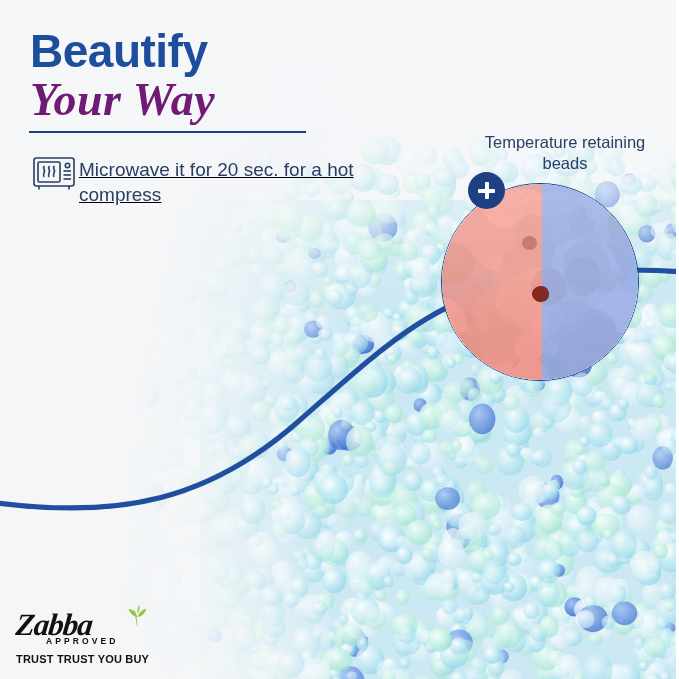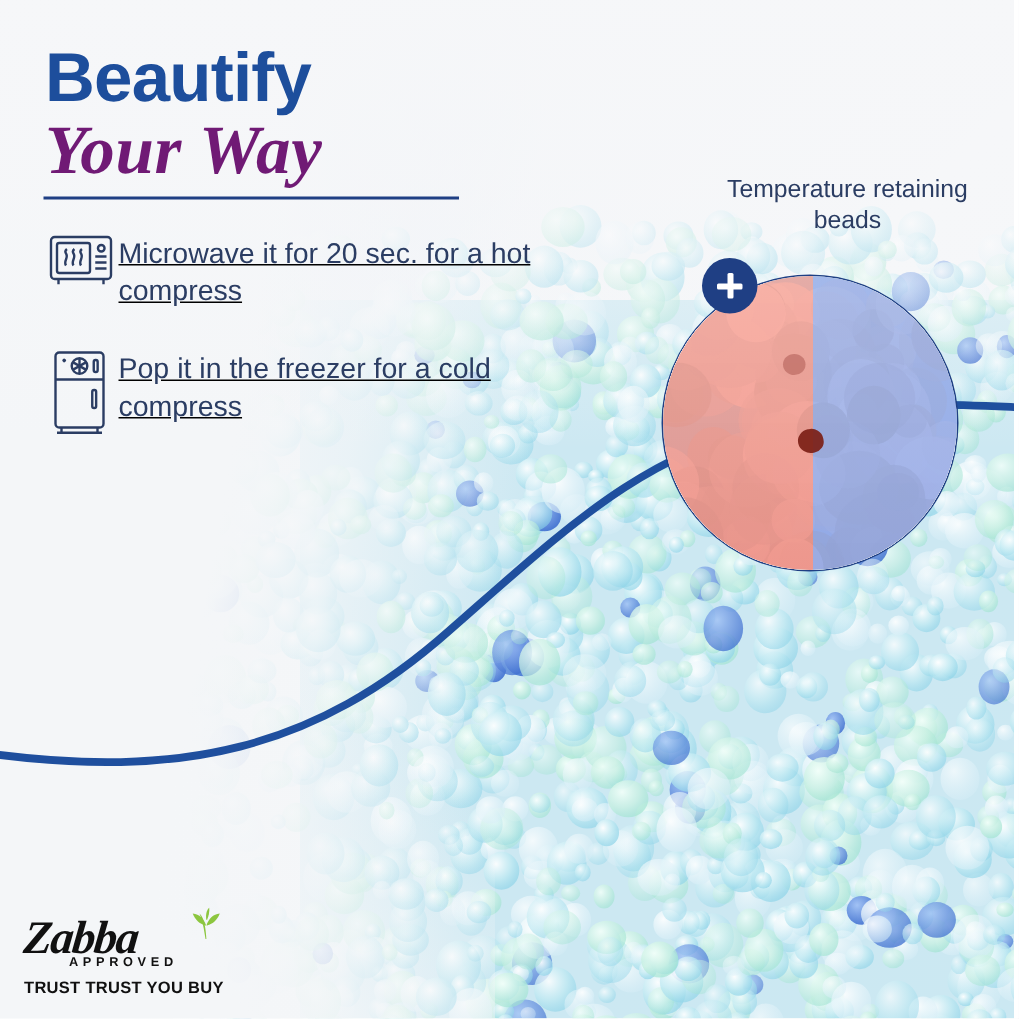--- a/index.html
+++ b/index.html
@@ -61,21 +61,21 @@
   .features{position:absolute;left:29px;top:156px;width:330px;text-decoration:underline;}
   .feature{display:flex;align-items:flex-start;margin-bottom:26px;}
   .feature .ico{width:50px;flex:0 0 50px;display:block;}
   .feature .ftext{
     font-size:19px;line-height:25px;color:#2b3d63;font-weight:400;
     padding-top:1px;
   }
 
   
   .callout-label{
-    position:absolute;left:470px;top:116px;width:190px;
+    position:absolute;left:470px;top:132px;width:190px;
     font-size:16.5px;line-height:21px;color:#2b3d63;text-align:center;
   }
   .magnifier{
     position:absolute;left:441px;top:183px;width:198px;height:198px;
     border-radius:50%;overflow:hidden;
     border:1.6px solid #1f3f84;
     box-sizing:border-box;
   }
   .mag-inner{position:absolute;inset:-2px;}
   .mag-beads{position:absolute;inset:0;}
@@ -1598,39 +1598,20 @@
           <path d="M12 21 C 10 18 14 16 12 13 C 11 11.5 12 10.5 12.6 10"></path>
           <path d="M17 21 C 15 18 19 16 17 13 C 16 11.5 17 10.5 17.6 10"></path>
           <path d="M22 21 C 20 18 24 16 22 13 C 21 11.5 22 10.5 22.6 10"></path>
           <line x1="7" y1="30" x2="7" y2="33.5"></line>
           <line x1="37" y1="30" x2="37" y2="33.5"></line>
         </g>
       </svg>
       <div class="ftext">Microwave it for 20 sec. for a hot compress</div>
     </div>
 
-    <div class="feature">
-      <svg class="ico" width="40" height="58" viewBox="0 0 40 58">
-        <g fill="none" stroke="#2b3d63" stroke-width="1.6">
-          <rect x="3" y="2" width="32" height="50" rx="2.5"></rect>
-          <line x1="3" y1="20" x2="35" y2="20"></line>
-          <circle cx="19" cy="11" r="5.2"></circle>
-          <line x1="19" y1="5.8" x2="19" y2="16.2"></line>
-          <line x1="14.5" y1="8.4" x2="23.5" y2="13.6"></line>
-          <line x1="14.5" y1="13.6" x2="23.5" y2="8.4"></line>
-          <path d="M8 6.5 l1.6 1.6 M9.6 6.5 l-1.6 1.6"></path>
-          <rect x="28.5" y="7" width="2.6" height="8" rx="1.2"></rect>
-          <rect x="27.5" y="27" width="2.6" height="12" rx="1.2"></rect>
-          <line x1="7" y1="52" x2="7" y2="55.5"></line>
-          <line x1="31" y1="52" x2="31" y2="55.5"></line>
-          <line x1="4" y1="55.5" x2="34" y2="55.5"></line>
-        </g>
-      </svg>
-      <div class="ftext">Pop it in the freezer for a cold compress</div>
-    </div>
 
   </div>
 
   <div class="callout-label">Temperature retaining beads</div>
 
   <div class="magnifier">
     <div class="mag-inner">
       <svg class="mag-beads" viewBox="0 0 200 200" preserveAspectRatio="none">
         <rect width="200" height="200" fill="#e8f3f7"></rect>
         <g id="magbeads">

